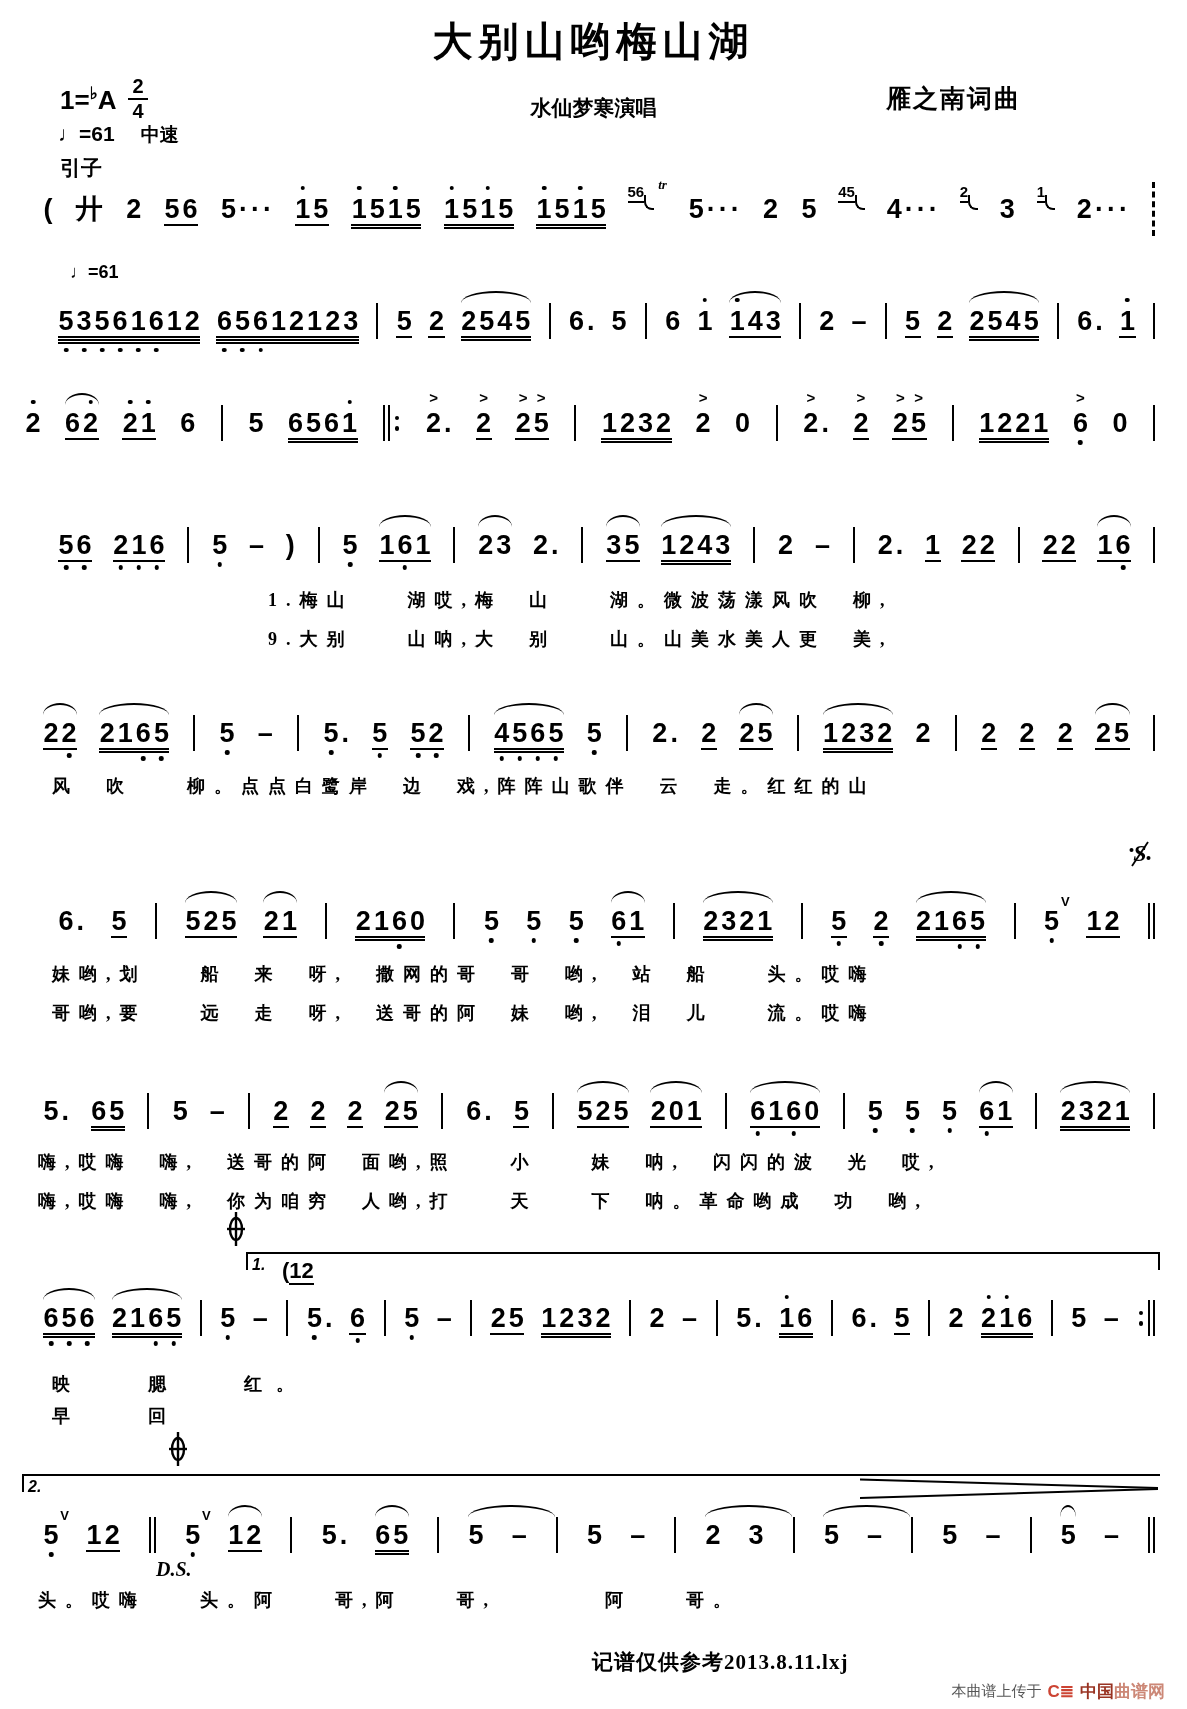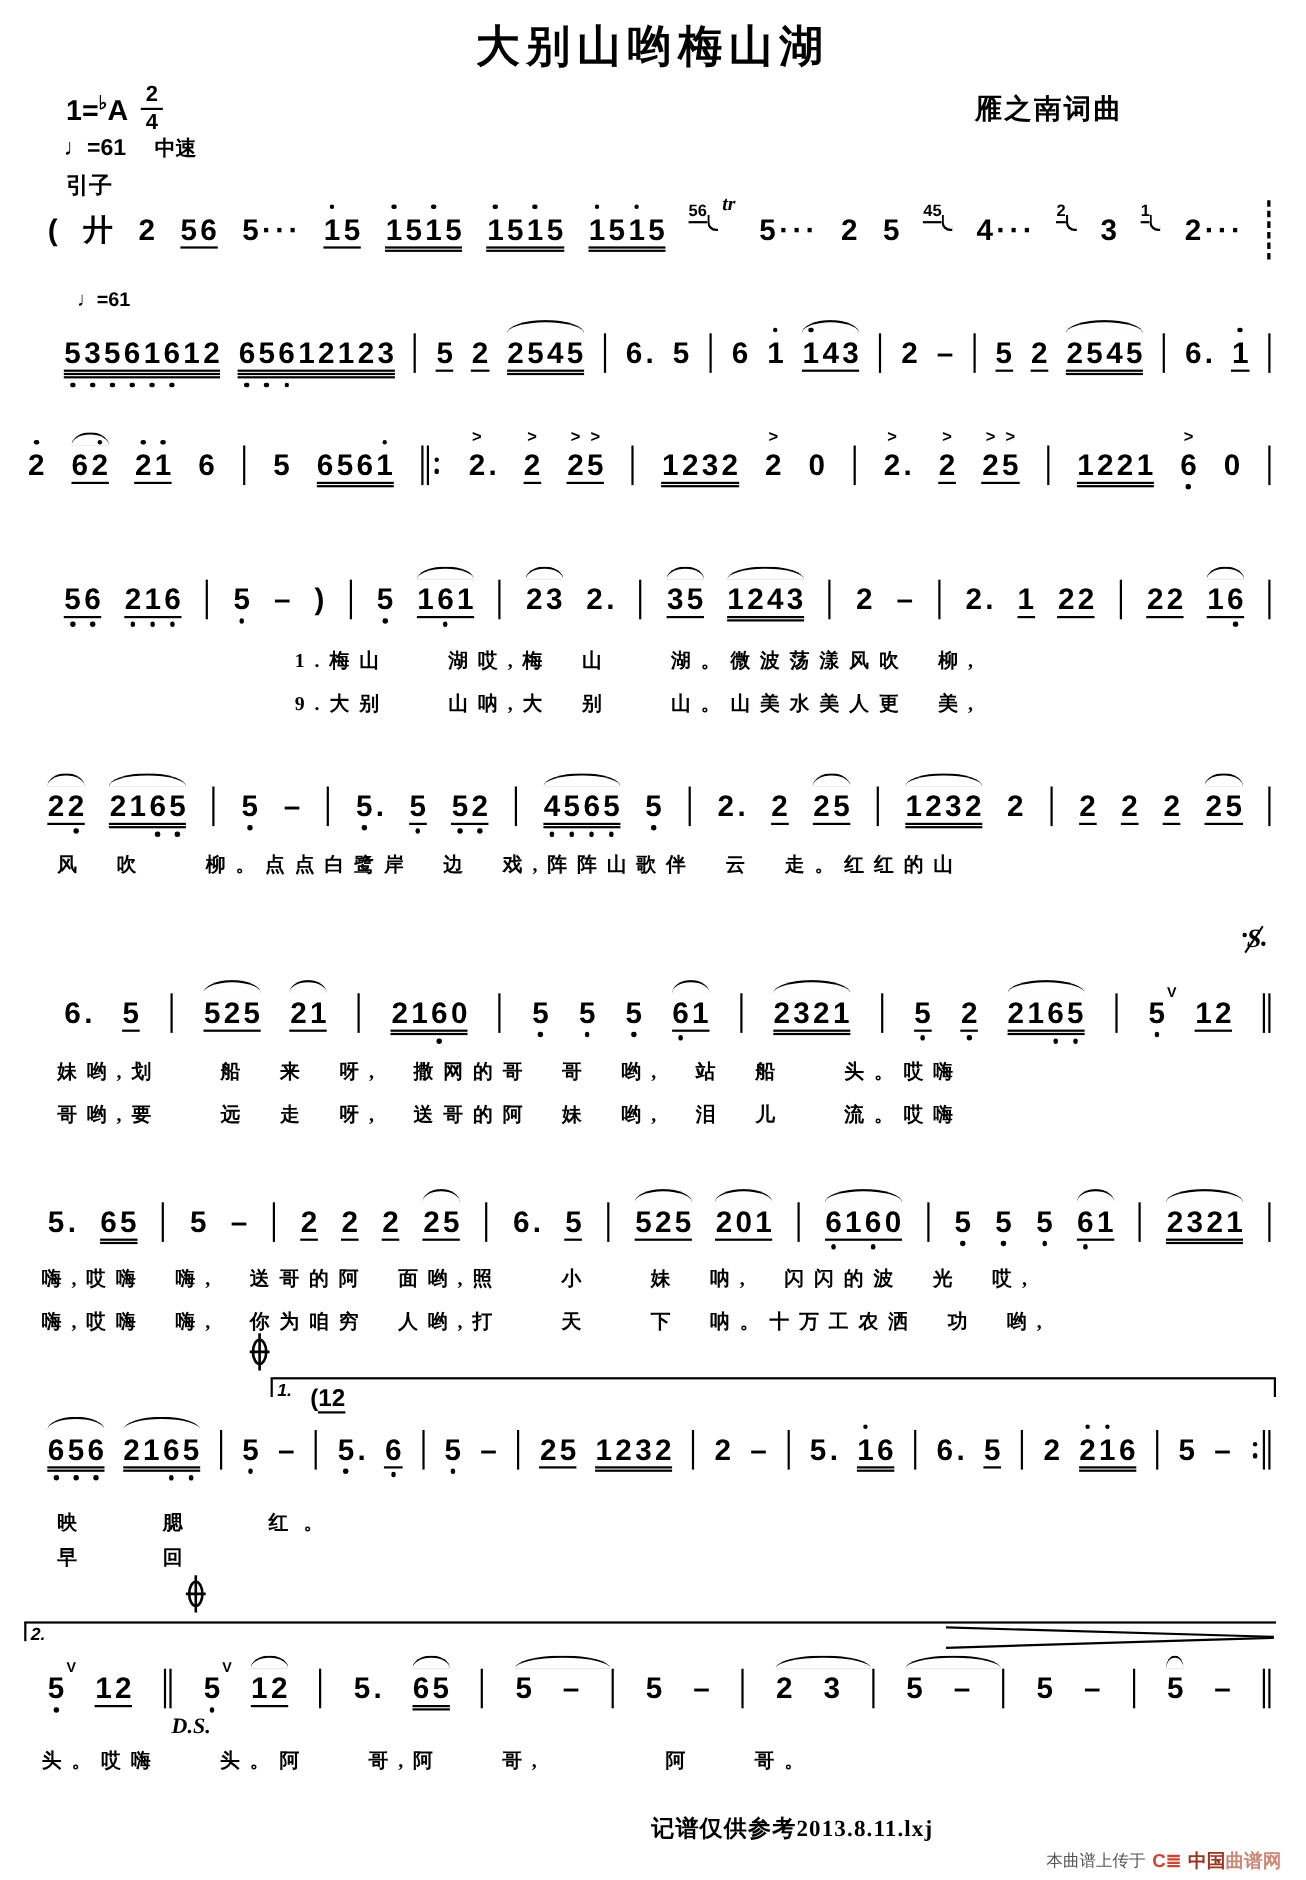--- a/index.html
+++ b/index.html
@@ -40,21 +40,21 @@
   .vm{position:absolute;top:-14px;right:-9px;font-style:normal;font-size:13px;font-weight:bold;}
   .bar{margin:0 3px;}
   .bl{display:inline-block;width:2px;height:36px;background:#000;margin:0 1.6px;}
   .bl.dash{width:0;height:54px;background:none;border-left:3.5px dashed #000;}
   .rdots{display:inline-flex;flex-direction:column;gap:6px;margin:0 3px;}
   .rdots i{width:4.5px;height:4.5px;background:#000;border-radius:50%;}
   .gr{transform:translateY(-16px);}
   .gr .gnum{font-size:15px;font-weight:bold;border-bottom:2px solid #000;line-height:1.2;}
   .gr .hook{display:inline-block;width:8px;height:13px;border-left:2px solid #000;border-bottom:2px solid #000;
             border-bottom-left-radius:8px;transform:translateY(9px);}
-  .gr .tr{font-family:"Liberation Serif",serif;font-style:italic;font-weight:bold;font-size:18px;
+  .gr .tr{font-family:"Liberation Serif",serif;font-style:italic;font-weight:bold;font-size:13px;
           transform:translateY(-8px);display:inline-block;margin-left:4px;}
   
   .lyr{position:absolute;font-size:18px;font-weight:bold;letter-spacing:9px;white-space:nowrap;}
   .lyrE{letter-spacing:14px;}
   
   .volta{position:absolute;border-top:2.3px solid #000;}
   .volta .tickL,.volta .tickR{position:absolute;top:-1px;width:2.2px;height:17px;background:#000;}
   .volta .tickL{left:0;} .volta .tickR{right:0;}
   .vlabel{position:absolute;top:2px;left:6px;font-size:16px;font-weight:bold;font-style:italic;}
   .vcue{position:absolute;top:4px;left:36px;font-size:22px;font-weight:bold;}
@@ -76,20 +76,21 @@
   <div class="abs title cjk">大别山哟梅山湖</div>
 
   <div class="abs keysig">
     <span><span>1=</span><sup>♭</sup><span>A</span></span>
     <span class="meter">
       <i>2</i>
       <em>4</em>
     </span>
   </div>
 
+  <div class="abs singer cjk">水仙梦寒演唱</div>
   <div class="abs composer cjk">雁之南词曲</div>
 
   <div class="abs tempo">
     <b>♩=61</b><span class="speed cjk">中速</span>
   </div>
 
   <div class="abs intro cjk">引子</div>
   <div class="abs tempo2">♩=61</div>
 
   <div class="mline" id="ml0">
@@ -1082,21 +1083,21 @@
         <i class="bl"></i>
       </span>
     </div>
 
   <div class="abs lyr cjk" style="top:588px;left:268px;">1.梅山　　湖哎,梅　山　　湖。微波荡漾风吹　柳,</div>
   <div class="abs lyr cjk" style="top:627px;left:268px;">9.大别　　山呐,大　别　　山。山美水美人更　美,</div>
   <div class="abs lyr cjk" style="top:774px;left:52px;">风　吹　　柳。点点白鹭岸　边　戏,阵阵山歌伴　云　走。红红的山</div>
   <div class="abs lyr cjk" style="top:962px;left:52px;">妹哟,划　　船　来　呀,　撒网的哥　哥　哟,　站　船　　头。哎嗨</div>
   <div class="abs lyr cjk" style="top:1001px;left:52px;">哥哟,要　　远　走　呀,　送哥的阿　妹　哟,　泪　儿　　流。哎嗨</div>
   <div class="abs lyr cjk" style="top:1150px;left:38px;">嗨,哎嗨　嗨,　送哥的阿　面哟,照　　小　　妹　呐,　闪闪的波　光　哎,</div>
-  <div class="abs lyr cjk" style="top:1189px;left:38px;">嗨,哎嗨　嗨,　你为咱穷　人哟,打　　天　　下　呐。十万工农洒　功　哟,</div>
+  <div class="abs lyr cjk" style="top:1189px;left:38px;">嗨,哎嗨　嗨,　你为咱穷　人哟,打　　天　　下　呐。革命哟成　功　哟,</div>
   <div class="abs lyr lyrE cjk" style="top:1372px;left:52px;">映　　腮　　红。</div>
   <div class="abs lyr lyrE cjk" style="top:1404px;left:52px;">早　　回</div>
   <div class="abs lyr cjk" style="top:1588px;left:38px;">头。哎嗨　　头。阿　　哥,阿　　哥,　　　　阿　　哥。</div>
 
   <div class="abs" style="top:1208px;left:224px;">
     <svg width="24" height="42" viewBox="0 0 24 42">
         <ellipse cx="12" cy="21" rx="6" ry="11" fill="none" stroke="#000" stroke-width="2.4"></ellipse>
         <line x1="12" y1="4" x2="12" y2="38" stroke="#000" stroke-width="2.4"></line>
         <line x1="3" y1="21" x2="21" y2="21" stroke="#000" stroke-width="2.4"></line>
       </svg>

